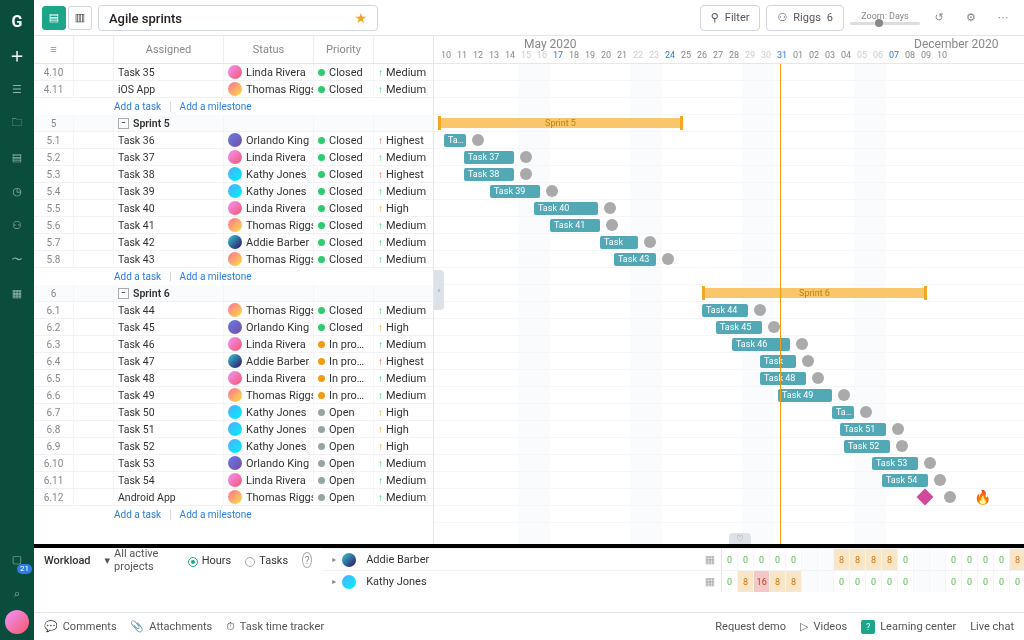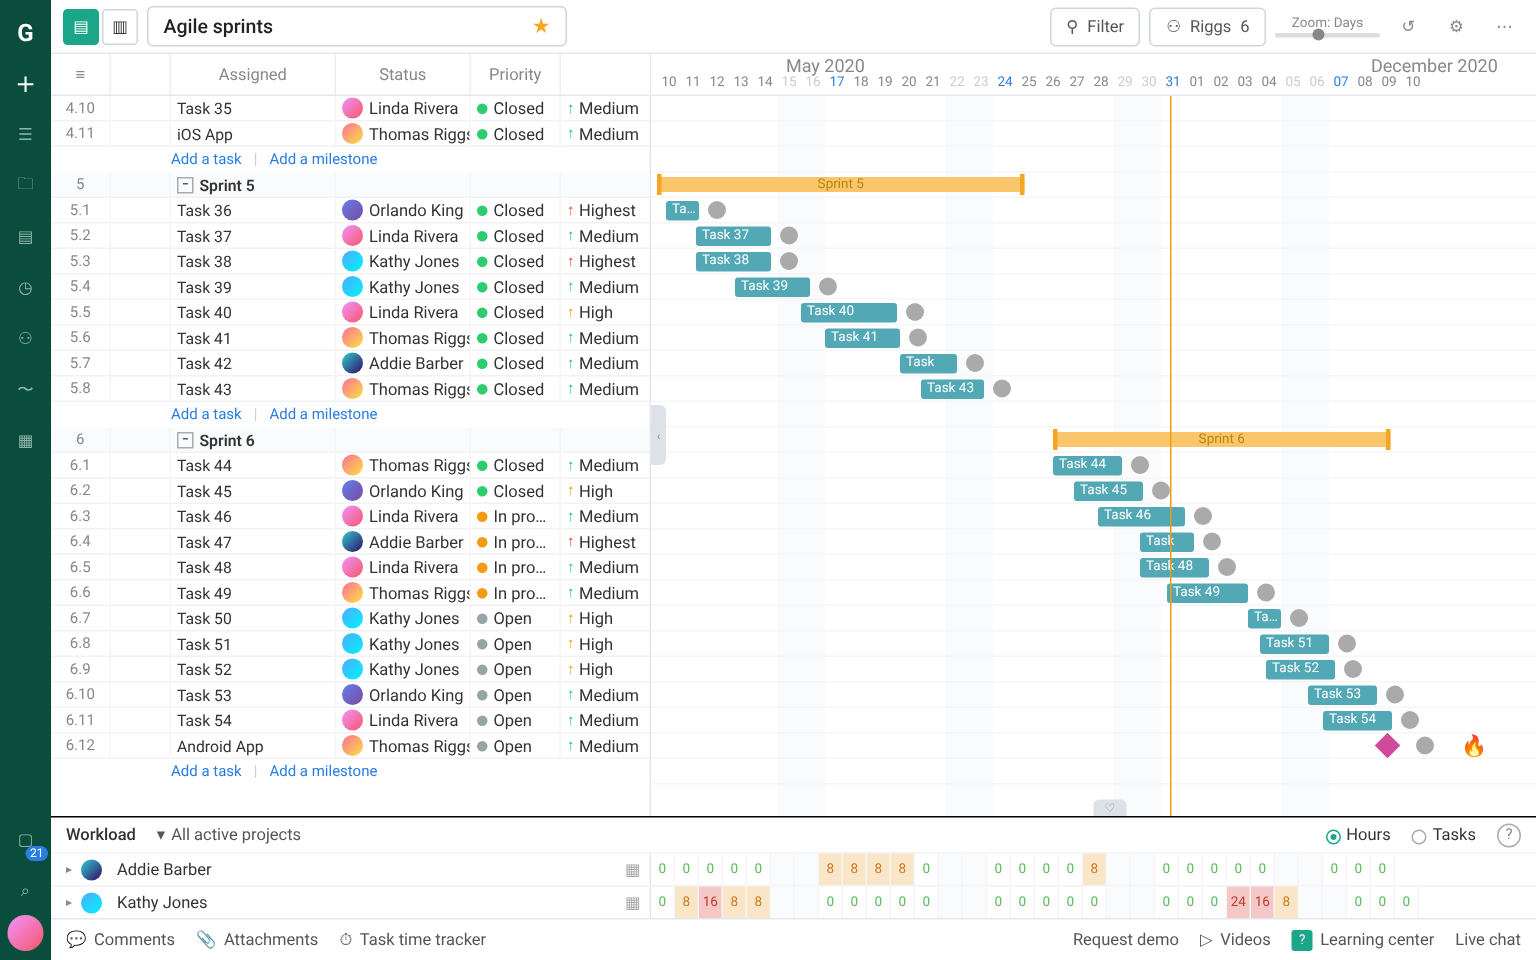--- a/index.html
+++ b/index.html
@@ -66,21 +66,21 @@
 .sprint-bar::before,.sprint-bar::after{content:"";position:absolute;width:3px;height:14px;background:#f5a623;top:-2px}
 .sprint-bar::before{left:0}
 .sprint-bar::after{right:0}
 .task-bar{position:absolute;height:13px;background:#52a8b5;border-radius:2px;color:#fff;font-size:9px;line-height:13px;padding:0 4px;overflow:hidden}
 .task-av{position:absolute;width:12px;height:12px;border-radius:50%;background:#aaa;top:1px}
 .gantt-row-line{position:absolute;left:0;right:0;height:17px;border-bottom:1px solid #f5f6f8}
 .collapse-handle{position:absolute;left:0;top:50%;transform:translateY(-50%);width:10px;height:40px;background:#dde2e8;border-radius:0 4px 4px 0;display:flex;align-items:center;justify-content:center;color:#888;font-size:8px;cursor:pointer;z-index:10}
 .heart-handle{position:absolute;bottom:0;left:50%;width:22px;height:11px;background:#dde2e8;border-radius:4px 4px 0 0;display:flex;align-items:center;justify-content:center;color:#888;font-size:8px;cursor:pointer}
 .milestone{position:absolute;width:12px;height:12px;background:#d0499b;transform:rotate(45deg)}
 .flame{position:absolute;color:#f5a623;font-size:14px}
-.workload{height:68px;border-top:1px solid #000000;display:flex;flex-direction:column}
+.workload{height:68px;border-top:4px solid #000000;display:flex;}
 .wl-header{height:24px;display:flex;align-items:center;padding:0 10px;gap:14px;font-size:11px}
 .wl-title{font-weight:500}
 .wl-filter{color:#555;display:flex;align-items:center;gap:4px}
 .wl-spacer{flex:1}
 .wl-radio{display:flex;align-items:flex-end;gap:4px}
 .radio-dot{width:10px;height:10px;border:1px solid #aaa;border-radius:50%;display:inline-block}
 .radio-dot.on{border-color:#1ba689}
 .radio-dot.on::after{content:"";display:block;width:4px;height:4px;background:#1ba689;border-radius:50%;margin:2px}
 .wl-rows{flex:1}
 .wl-row{display:flex;height:22px;align-items:center;border-top:1px solid #f0f2f5}

